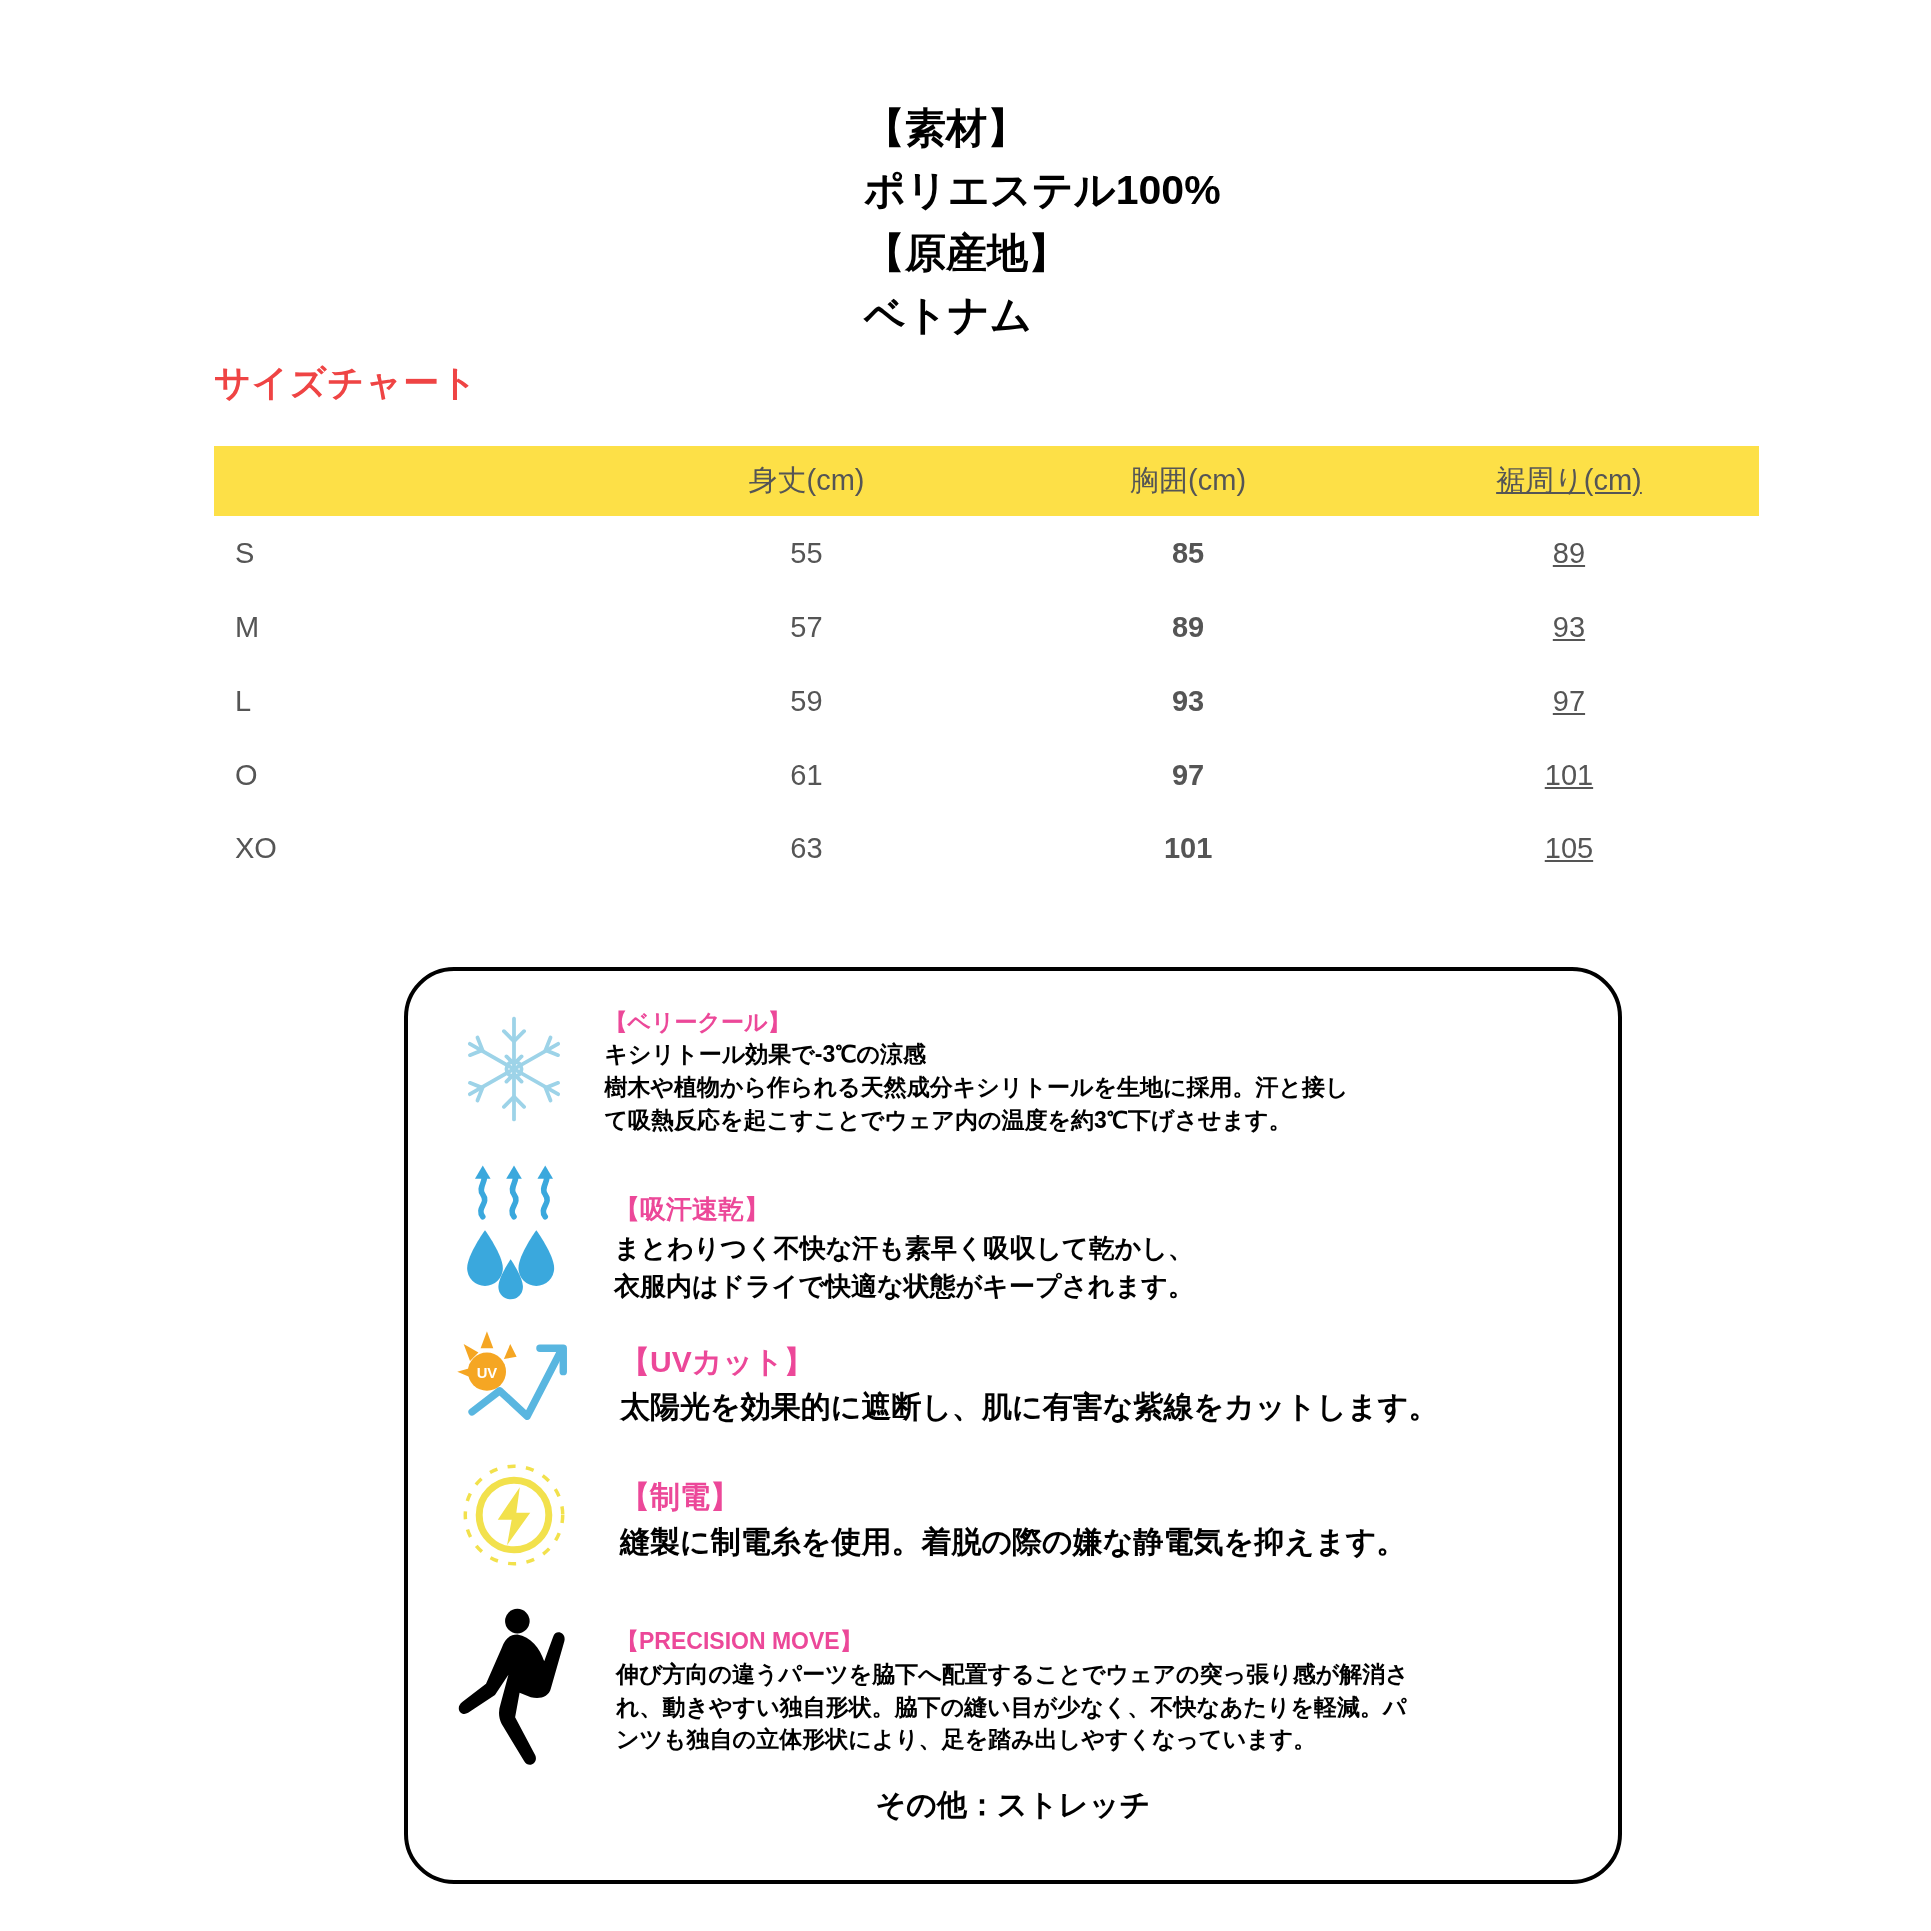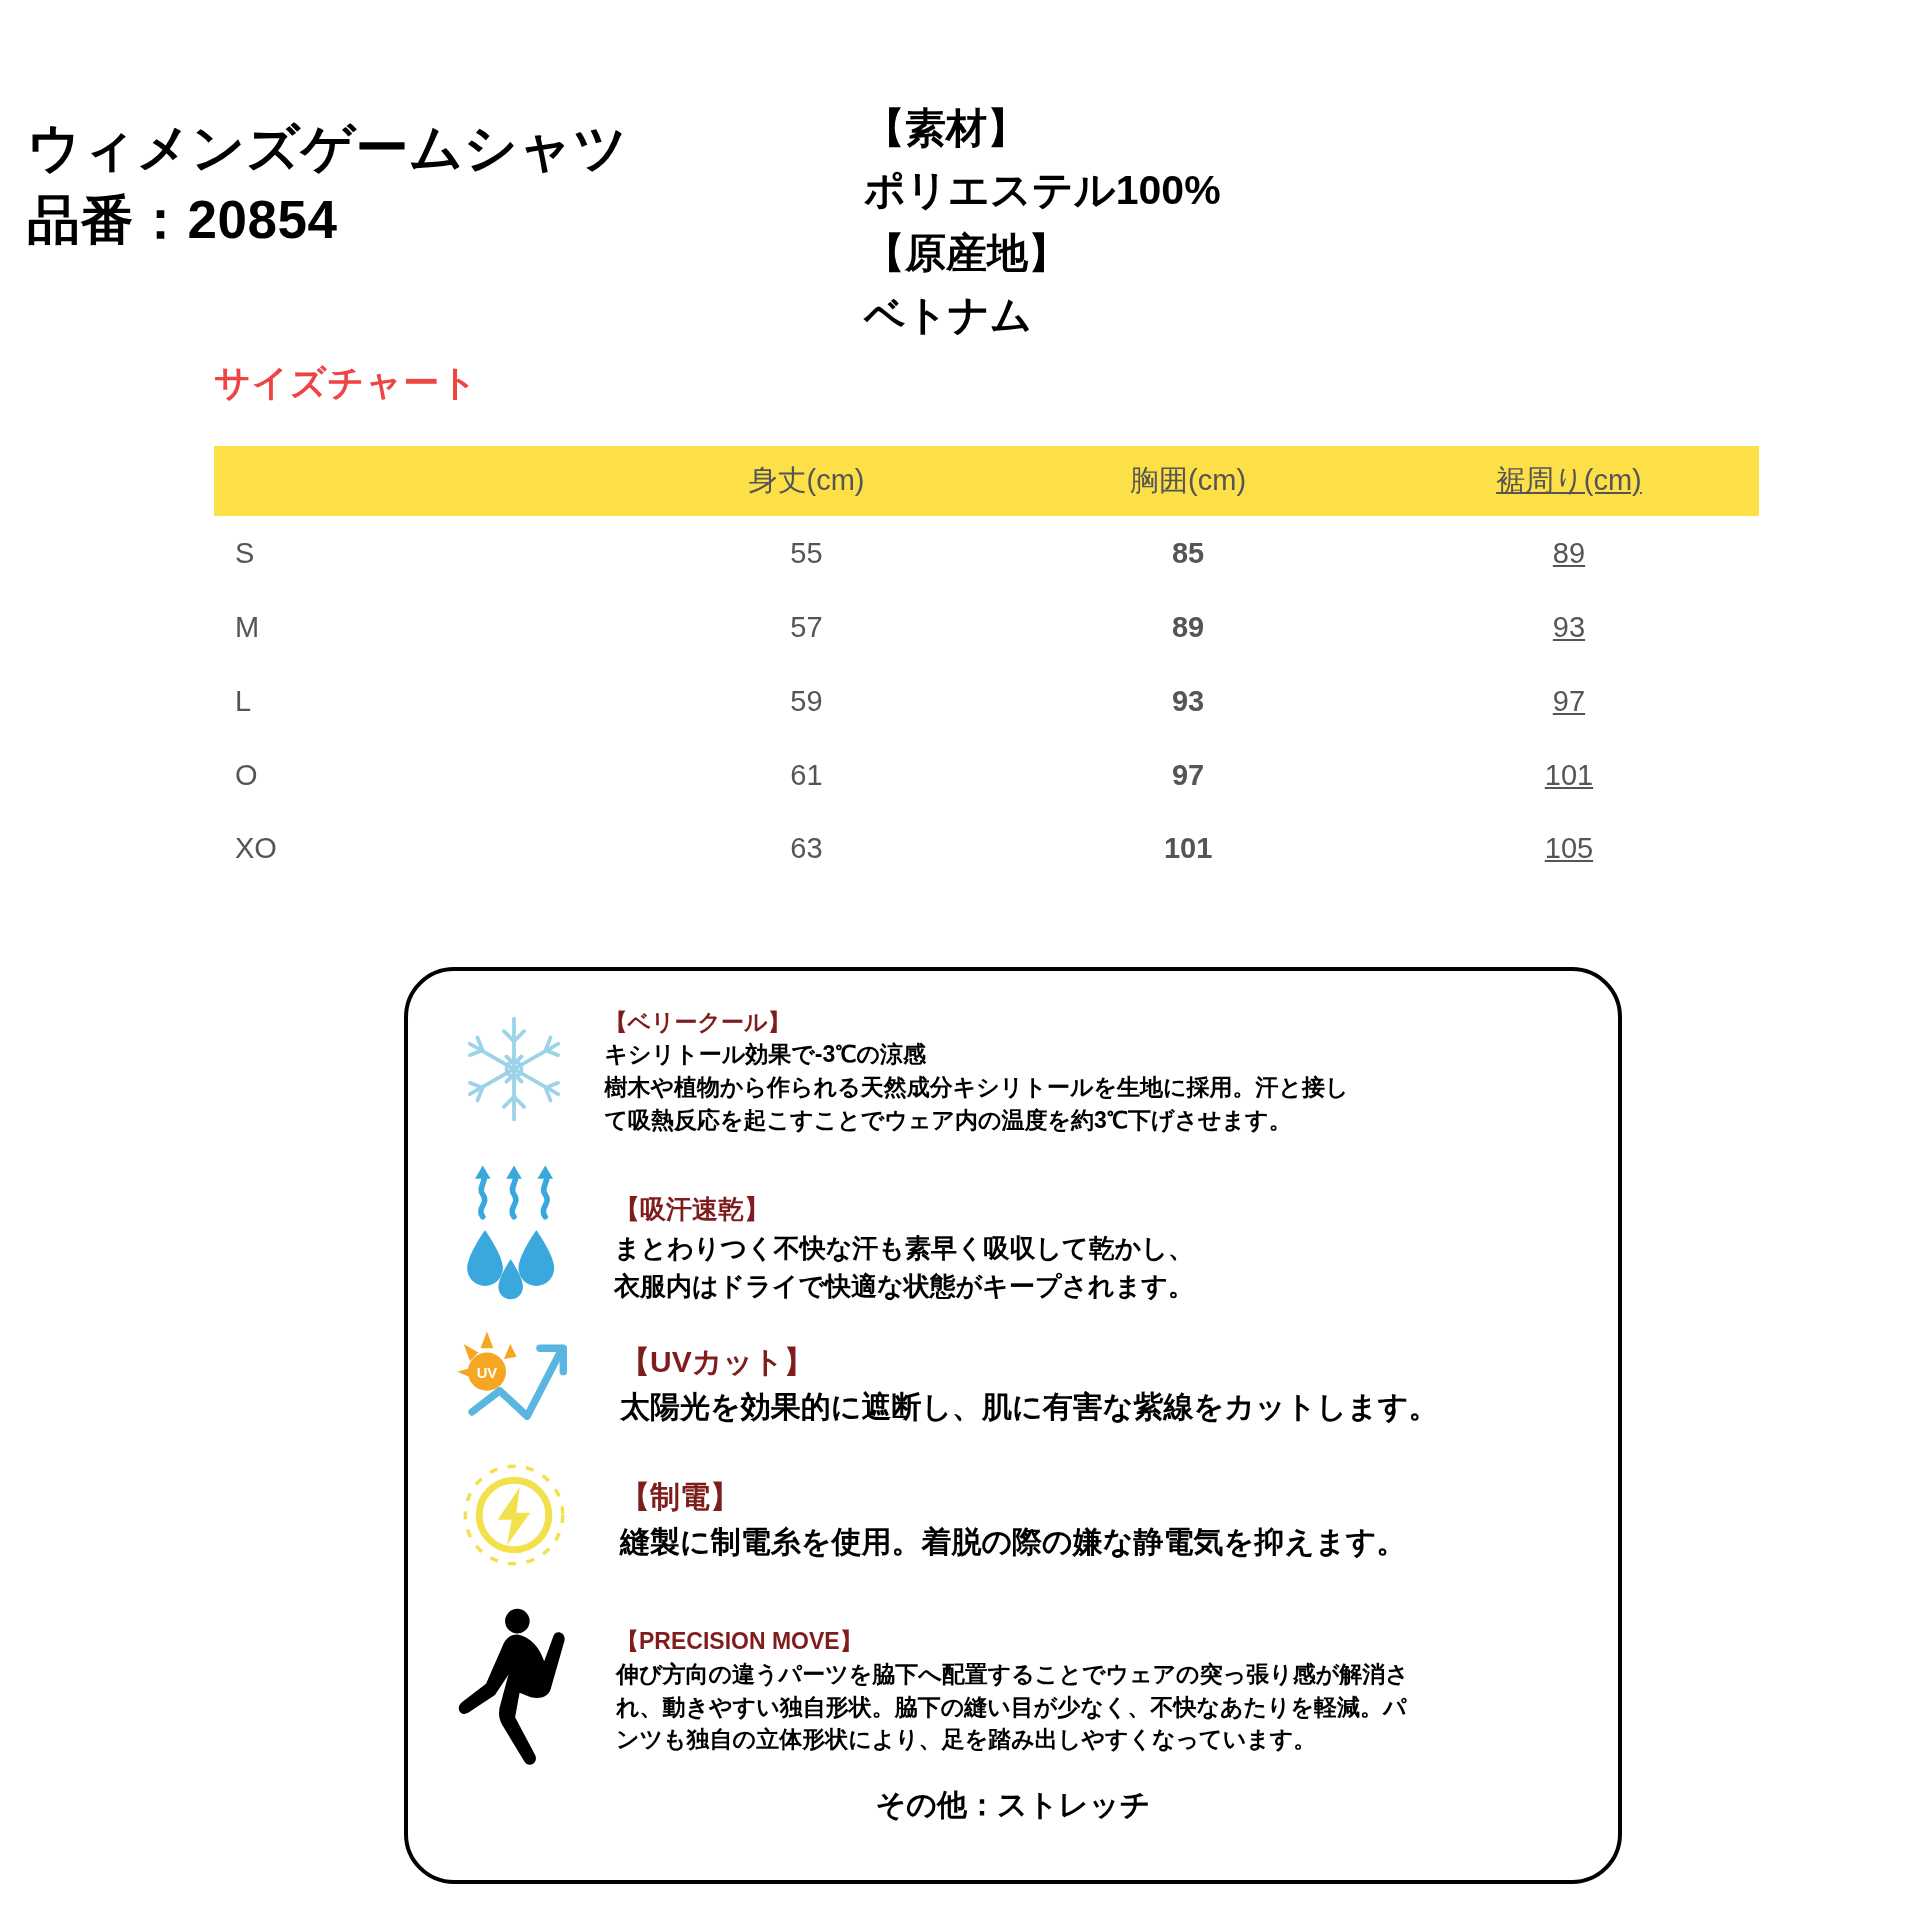--- a/index.html
+++ b/index.html
@@ -133,21 +133,21 @@
     align-items: center;
     justify-content: center;
   }
   .feature-text {
     padding-top: 5.8px;
     flex: 1;
   }
   .feat-title {
     font-size: 26px;
     font-weight: bold;
-    color: #7f1d1d;
+    color: #ec4899;
     line-height: 1.45;
   }
   .feat-body {
     font-size: 26px;
     font-weight: bold;
     color: #000000;
     line-height: 1.47;
   }
   .feat-small .feat-title,
   .feat-small .feat-body {
@@ -183,24 +183,20 @@
     font-weight: bold;
     color: #000000;
     margin-top: 9.7px;
   }
 </style>
 </head>
 <body>
 
 <div class="page">
 
-  <div class="title-block">
-    <div class="product-title">ウィメンズゲームシャツ</div>
-    <div class="product-code">品番：20854</div>
-  </div>
 
   <div class="material-block">
     <div>【素材】</div>
     <div>ポリエステル100%</div>
     <div>【原産地】</div>
     <div>ベトナム</div>
   </div>
 
   <div class="size-chart-heading">サイズチャート</div>
 

